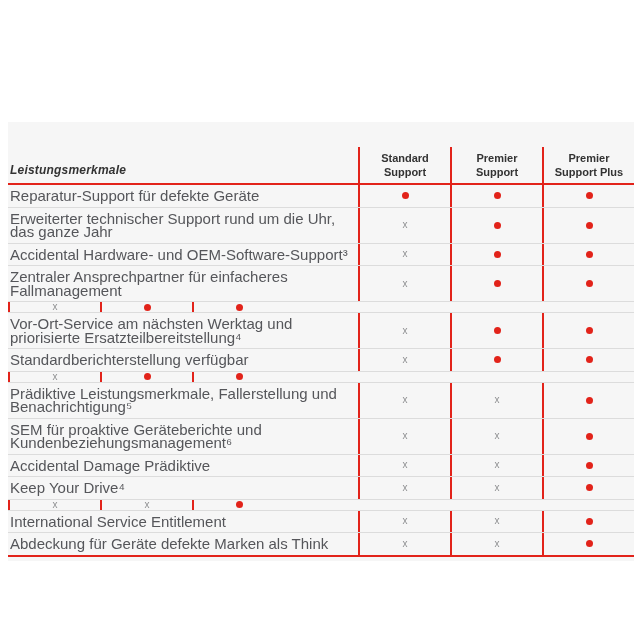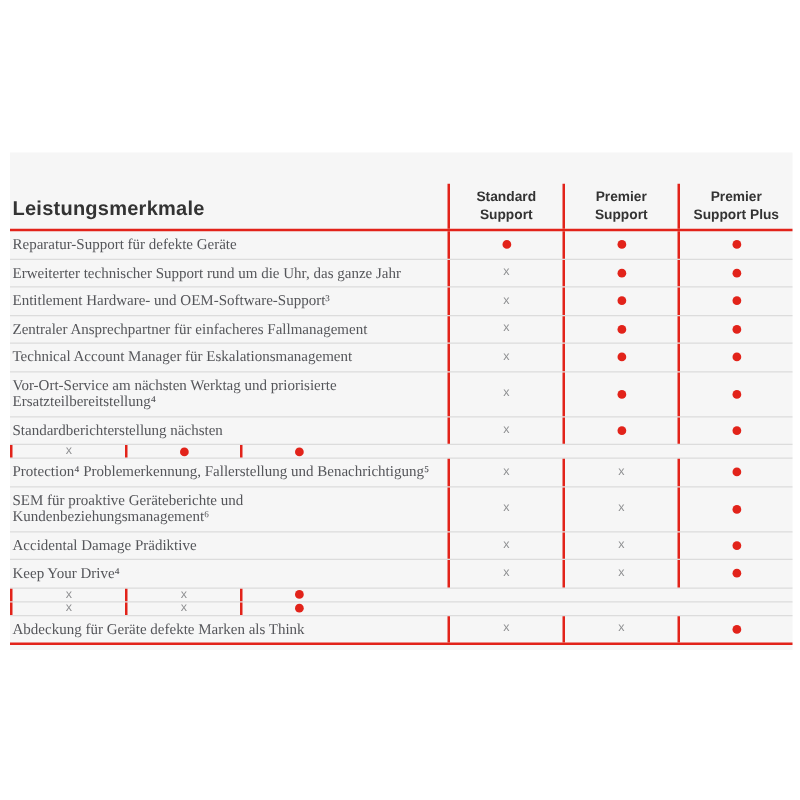--- a/index.html
+++ b/index.html
@@ -33,24 +33,25 @@
     display:flex;
     align-items:stretch;
     border-bottom:2px solid var(--accent);
     min-height:39px;
   }
   .feature-head{
     flex:1;
     display:flex;
     align-items:flex-end;
     padding:0 8px 6px 2px;
-    font-size:16px;
+    font-size:12px;
     font-weight:bold;
     color:var(--head-text);
     letter-spacing:0.2px;
+    font-style:italic;
   }
   .col-head{
     width:92px;
     flex:0 0 92px;
     border-left:2px solid var(--accent);
     display:flex;
     align-items:center;
     justify-content:center;
     text-align:center;
     font-size:11px;
@@ -64,26 +65,25 @@
   .row{
     display:flex;
     align-items:stretch;
   }
   .row + .row{
     border-top:1px solid var(--row-line);
   }
   .feature{
     flex:1;
     padding:4px 10px 4px 2px;
-    font-size:12px;
+    font-size:15px;
     line-height:13.5px;
     color:var(--text);
     display:flex;
     align-items:center;
-    font-family:Liberation Serif, serif;
   }
   .feature span{display:block;}
   .mark{
     width:92px;
     flex:0 0 92px;
     border-left:2px solid var(--accent);
     display:flex;
     align-items:center;
     justify-content:center;
   }
@@ -141,21 +141,21 @@
       <div class="mark">
           <span class="dot"></span>
         </div>
       <div class="mark">
           <span class="dot"></span>
         </div>
     </div>
 
     <div class="row">
       <div class="feature">
-          <span>Entitlement Hardware- und OEM-Software-Support³</span>
+          <span>Accidental Hardware- und OEM-Software-Support³</span>
         </div>
       <div class="mark">
           <span class="xmark">x</span>
         </div>
       <div class="mark">
           <span class="dot"></span>
         </div>
       <div class="mark">
           <span class="dot"></span>
         </div>
@@ -170,23 +170,20 @@
         </div>
       <div class="mark">
           <span class="dot"></span>
         </div>
       <div class="mark">
           <span class="dot"></span>
         </div>
     </div>
 
     <div class="row">
-      <div class="feature">
-          <span>Technical Account Manager für Eskalationsmanagement</span>
-        </div>
       <div class="mark">
           <span class="xmark">x</span>
         </div>
       <div class="mark">
           <span class="dot"></span>
         </div>
       <div class="mark">
           <span class="dot"></span>
         </div>
     </div>
@@ -201,48 +198,48 @@
       <div class="mark">
           <span class="dot"></span>
         </div>
       <div class="mark">
           <span class="dot"></span>
         </div>
     </div>
 
     <div class="row">
       <div class="feature">
-          <span>Standardberichterstellung nächsten</span>
-        </div>
-      <div class="mark">
-          <span class="xmark">x</span>
-        </div>
-      <div class="mark">
-          <span class="dot"></span>
-        </div>
-      <div class="mark">
-          <span class="dot"></span>
-        </div>
-    </div>
-
-    <div class="row">
-      <div class="mark">
-          <span class="xmark">x</span>
-        </div>
-      <div class="mark">
-          <span class="dot"></span>
-        </div>
-      <div class="mark">
-          <span class="dot"></span>
-        </div>
-    </div>
-
-    <div class="row">
-      <div class="feature">
-          <span>Protection⁴ Problemerkennung, Fallerstellung und Benachrichtigung⁵</span>
+          <span>Standardberichterstellung verfügbar</span>
+        </div>
+      <div class="mark">
+          <span class="xmark">x</span>
+        </div>
+      <div class="mark">
+          <span class="dot"></span>
+        </div>
+      <div class="mark">
+          <span class="dot"></span>
+        </div>
+    </div>
+
+    <div class="row">
+      <div class="mark">
+          <span class="xmark">x</span>
+        </div>
+      <div class="mark">
+          <span class="dot"></span>
+        </div>
+      <div class="mark">
+          <span class="dot"></span>
+        </div>
+    </div>
+
+    <div class="row">
+      <div class="feature">
+          <span>Prädiktive Leistungsmerkmale, Fallerstellung und Benachrichtigung⁵</span>
         </div>
       <div class="mark">
           <span class="xmark">x</span>
         </div>
       <div class="mark">
           <span class="xmark">x</span>
         </div>
       <div class="mark">
           <span class="dot"></span>
         </div>
@@ -299,20 +296,23 @@
         </div>
       <div class="mark">
           <span class="xmark">x</span>
         </div>
       <div class="mark">
           <span class="dot"></span>
         </div>
     </div>
 
     <div class="row">
+      <div class="feature">
+          <span>International Service Entitlement</span>
+        </div>
       <div class="mark">
           <span class="xmark">x</span>
         </div>
       <div class="mark">
           <span class="xmark">x</span>
         </div>
       <div class="mark">
           <span class="dot"></span>
         </div>
     </div>

